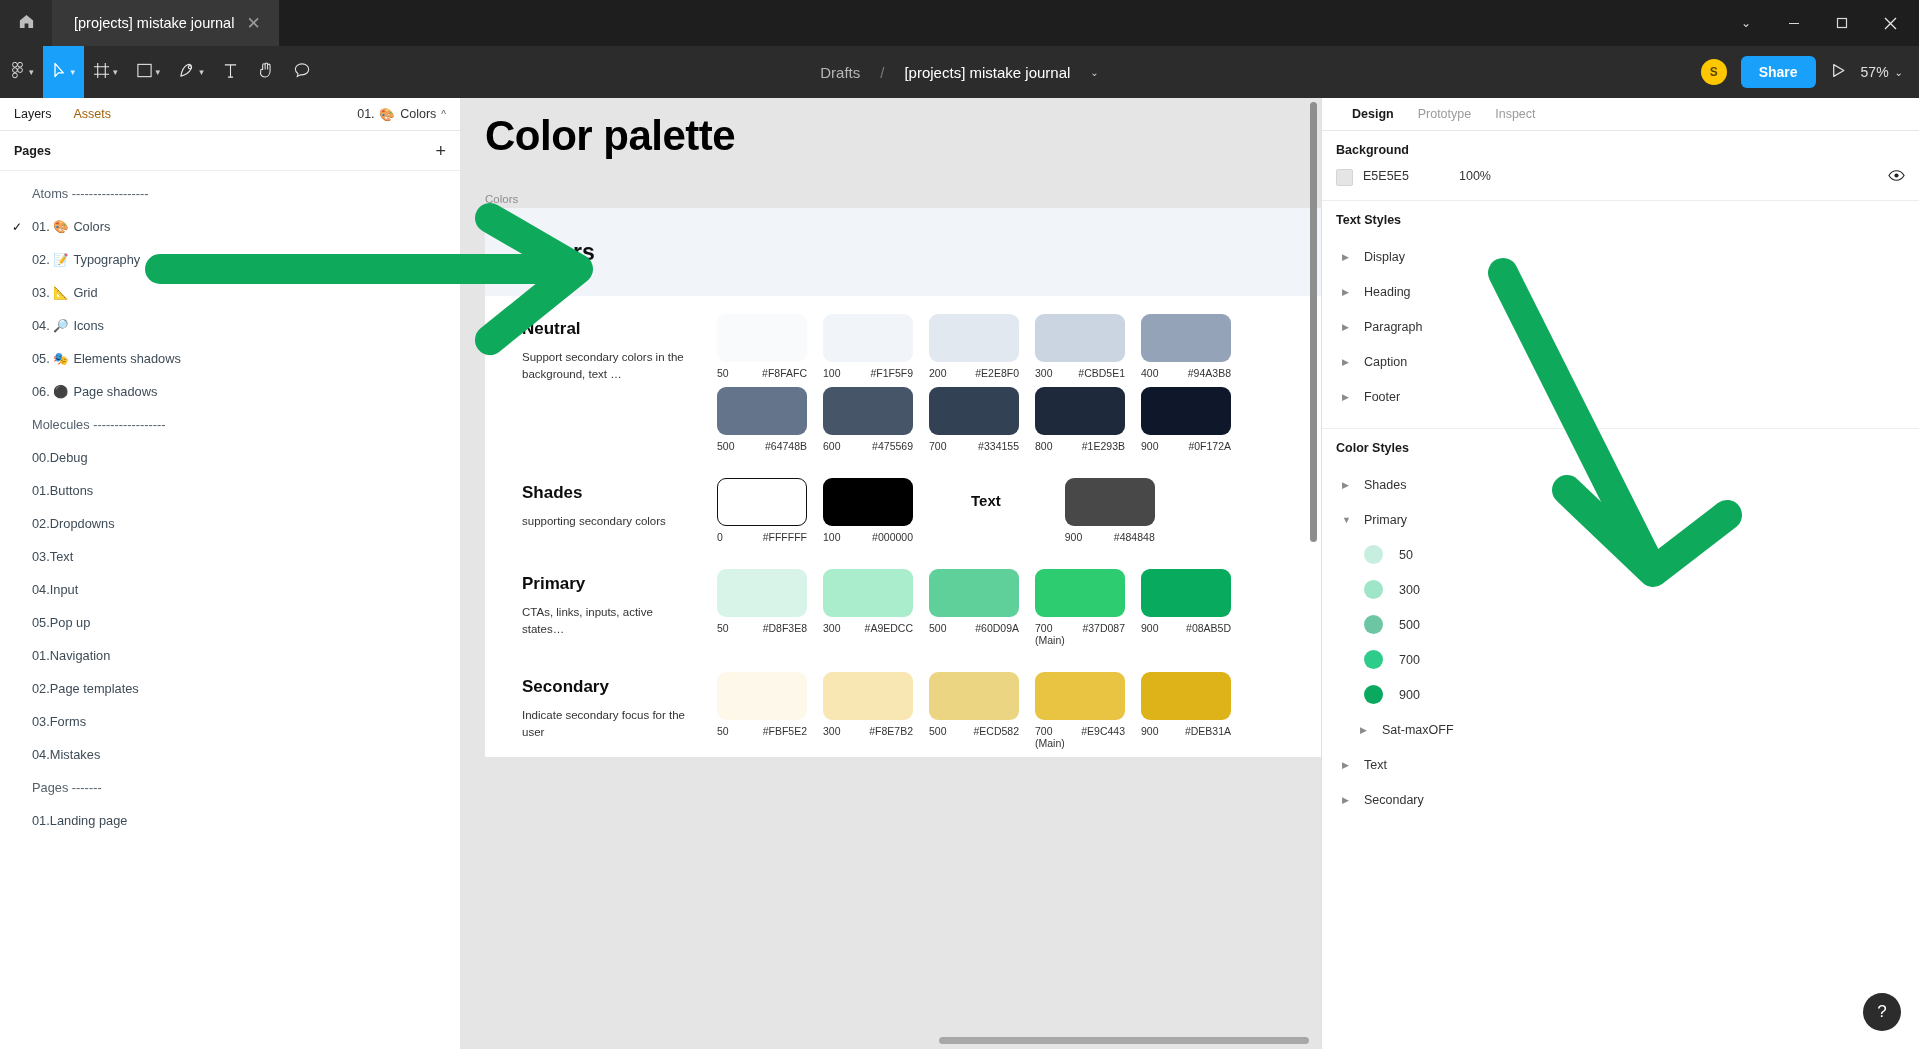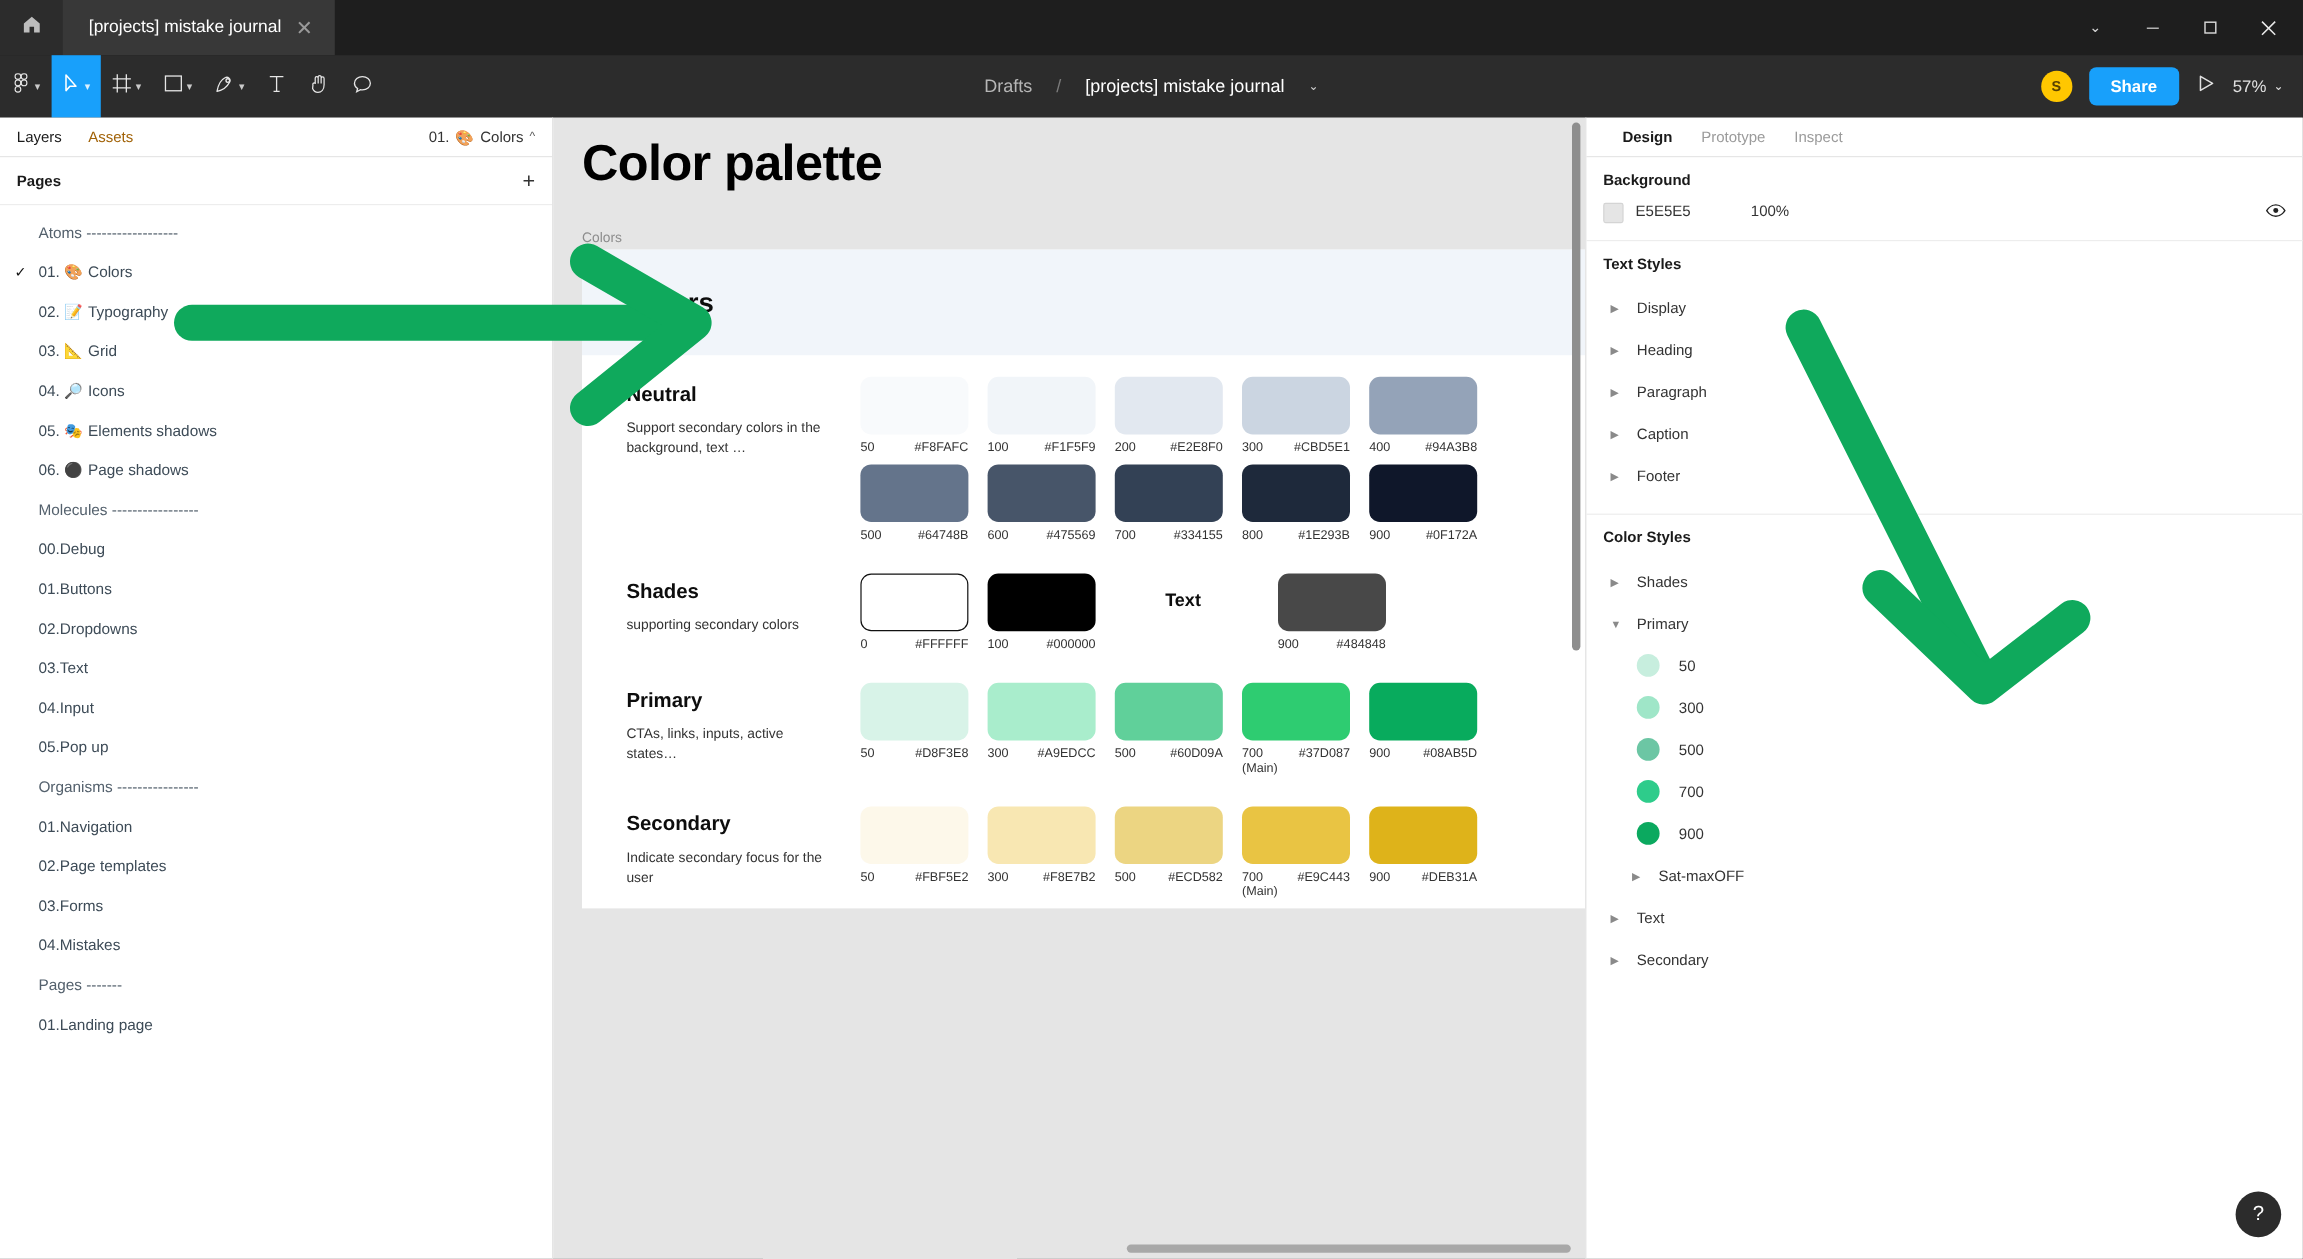--- a/index.html
+++ b/index.html
@@ -401,24 +401,20 @@
           </div>
           <div class="page-row">
             <span class="check"></span>
             <span>04.</span>
             <span> Input</span>
           </div>
           <div class="page-row">
             <span class="check"></span>
             <span>05.</span>
             <span> Pop up</span>
-          </div>
-          <div class="page-row divider">
-            <span class="check"></span>
-            <span>Organisms ----------------</span>
           </div>
           <div class="page-row">
             <span class="check"></span>
             <span>01.</span>
             <span> Navigation</span>
           </div>
           <div class="page-row">
             <span class="check"></span>
             <span>02.</span>
             <span> Page templates</span>

